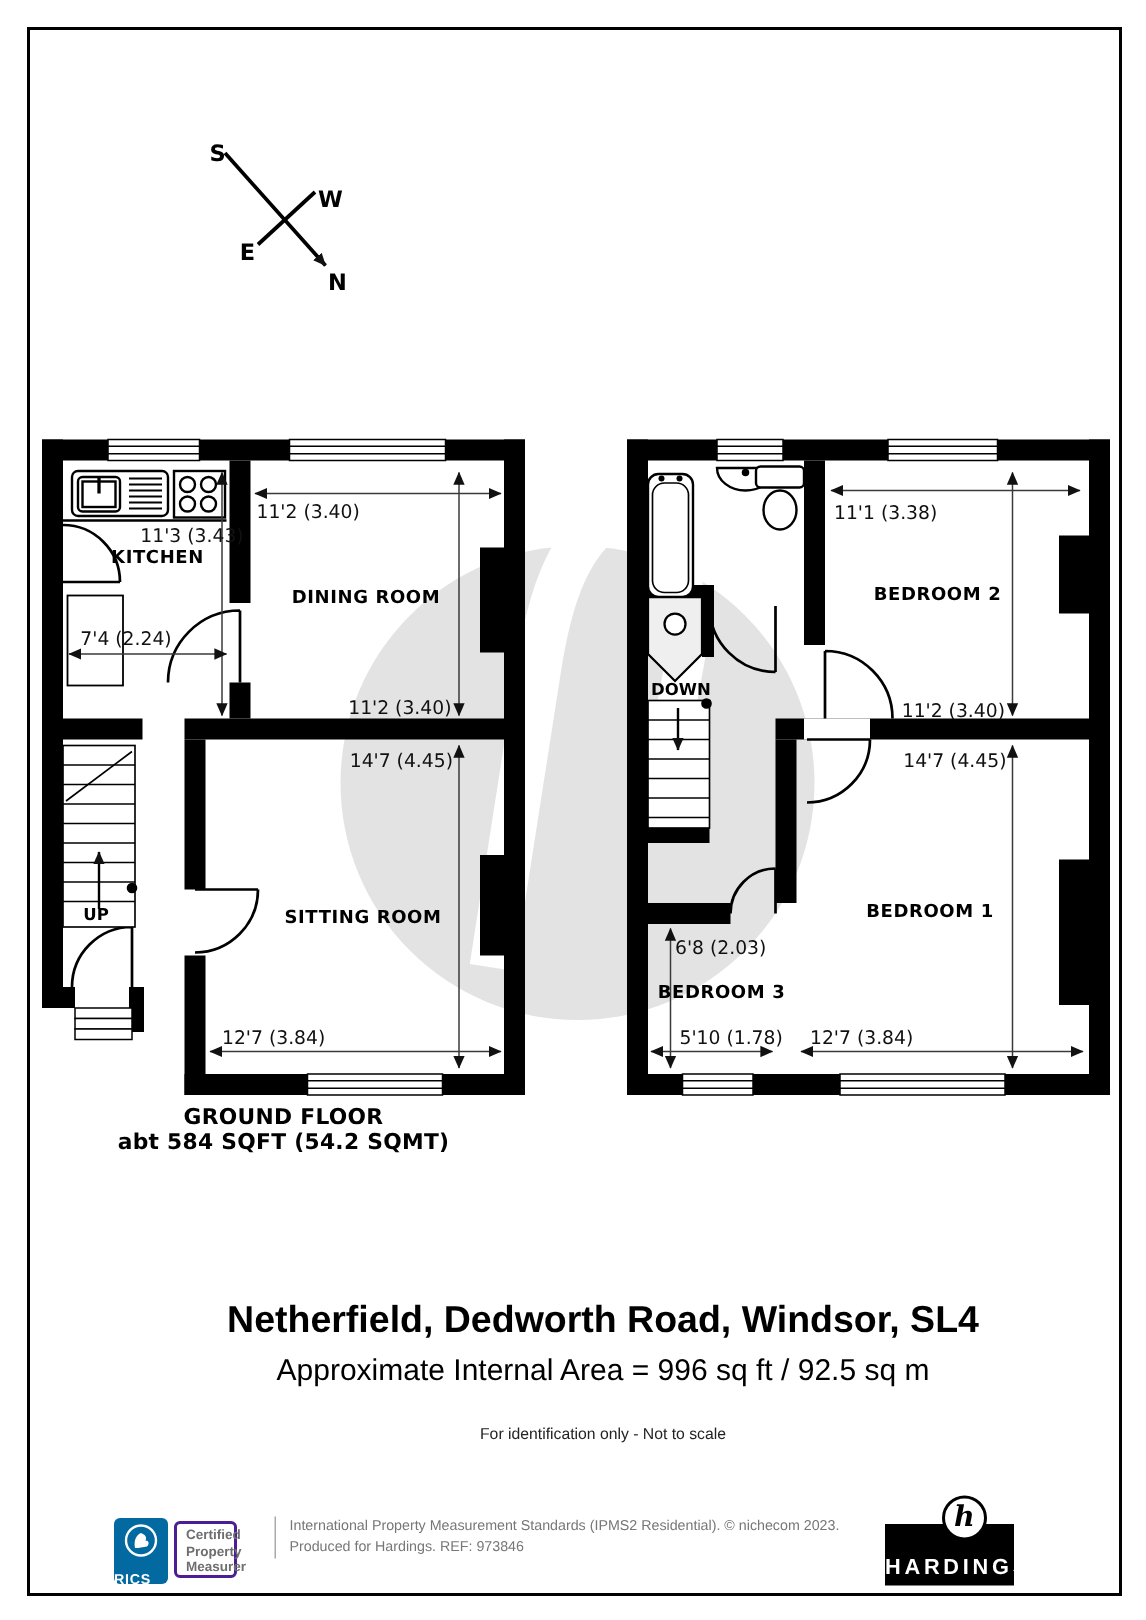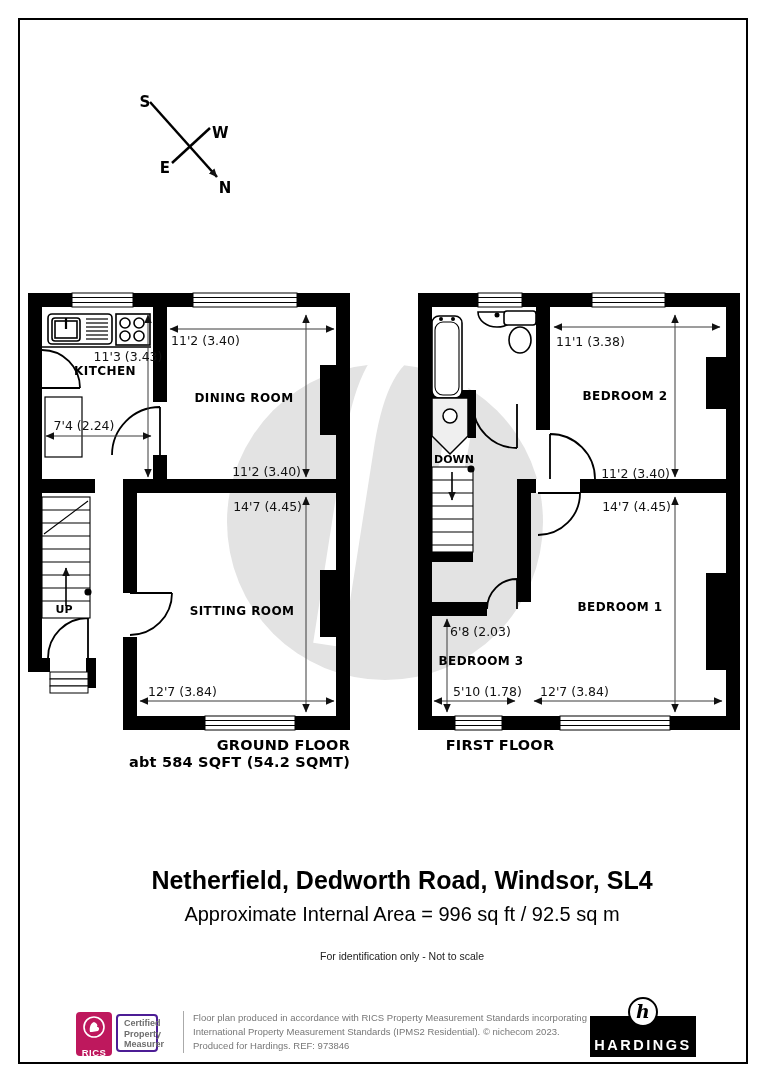--- a/index.html
+++ b/index.html
@@ -2,35 +2,35 @@
 <html><head>
 <meta charset="utf-8">
 <style>
   html,body{margin:0;padding:0;background:#fff;}
   .page{position:relative;width:764px;height:1080px;background:#fff;overflow:hidden;
         font-family:"Liberation Sans",sans-serif;color:#000;}
   .frame{position:absolute;left:18px;top:18px;width:726px;height:1042px;border:2px solid #000;}
   .plan-svg{position:absolute;left:0;top:0;}
   .caption{position:absolute;text-align:center;font-family:"DejaVu Sans","Liberation Sans",sans-serif;
            font-weight:bold;font-size:14.5px;line-height:17px;letter-spacing:.2px;}
-  .cap-ground{left:28px;top:737px;width:322px;text-align:right;}
+  .cap-ground{left:28px;top:737px;width:322px;}
   .cap-first{left:390px;top:737px;width:220px;}
   .titleblock{position:absolute;left:20px;top:866px;width:724px;text-align:center;padding-left:20px;}
   .title-address{font-size:25px;font-weight:bold;margin:0;}
   .title-area{font-size:20px;margin-top:8px;}
   .title-note{font-size:10.5px;margin-top:24px;color:#222;}
-  .rics-badge{position:absolute;left:76px;top:1012px;width:36px;height:44px;background:#be185d;
-              border-radius:4px;text-align:center;}
+  .rics-badge{position:absolute;left:76px;top:1012px;width:36px;height:44px;background:#0369a1;
+              border-radius:4px;text-align:left;}
   .rics-badge .rics-word{display:block;color:#fff;font-weight:bold;font-size:9.5px;letter-spacing:.5px;margin-top:1px;}
   .cert-box{position:absolute;left:116px;top:1014px;width:42px;height:38px;border:2px solid #4c1d95;
             border-radius:4px;padding:2px 0 0 6px;box-sizing:border-box;}
   .cert-box span{display:block;font-size:9px;font-weight:bold;color:#6e6e6e;line-height:10.5px;}
   .disclaimer{position:absolute;left:183px;top:1011px;width:396px;border-left:1px solid #aaa;
               padding-left:9px;font-size:9.5px;color:#777;line-height:14px;}
-  .hardings{position:absolute;left:590px;top:1016px;width:106px;height:41px;background:#000;text-align:center;}
+  .hardings{position:absolute;left:590px;top:1016px;width:86px;height:41px;background:#000;text-align:center;}
   .hardings .brand{color:#fff;font-weight:bold;font-size:14.5px;letter-spacing:2.5px;line-height:58px;}
   .hardings-circle{position:absolute;left:628px;top:997px;width:26px;height:26px;border-radius:50%;
                    background:#fff;border:2px solid #000;text-align:center;z-index:2;}
   .hardings-circle span{font-family:"DejaVu Serif","Liberation Serif",serif;font-style:italic;
                         font-weight:bold;font-size:19px;line-height:25px;}
   text{font-family:"DejaVu Sans","Liberation Sans",sans-serif;}
   .room-label{font-size:12px;font-weight:bold;letter-spacing:.4px;}
   .dim-label{font-size:12.5px;fill:#111;}
   .stair-label{font-size:11px;font-weight:bold;}
   .compass-label{font-size:15px;font-weight:bold;}
@@ -263,21 +263,20 @@
       <text class="room-label" x="481" y="665" text-anchor="middle">BEDROOM 3</text>
       <text class="stair-label" x="454" y="463" text-anchor="middle">DOWN</text>
     </g>
   </svg>
 
   <div class="caption cap-ground">
     <div>GROUND FLOOR</div>
     <div>abt 584 SQFT (54.2 SQMT)</div>
   </div>
   <div class="caption cap-first">
-    <div>FIRST FLOOR</div>
   </div>
 
   <div class="titleblock">
     <div class="title-address">Netherfield, Dedworth Road, Windsor, SL4</div>
     <div class="title-area">Approximate Internal Area = 996 sq ft / 92.5 sq m</div>
     <div class="title-note">For identification only - Not to scale</div>
   </div>
 
   <div class="rics-badge">
     <svg width="36" height="30" viewBox="0 0 36 30">
@@ -285,21 +284,20 @@
       <path d="M 14,20 C 13,15 15,11 18,10 C 21,11 22,13 21,15 C 23,15 24,17 22,19 L 16,20 Z" fill="#fff"></path>
     </svg>
     <span class="rics-word">RICS</span>
   </div>
   <div class="cert-box">
     <span>Certified</span>
     <span>Property</span>
     <span>Measurer</span>
   </div>
   <div class="disclaimer">
-    <div>Floor plan produced in accordance with RICS Property Measurement Standards incorporating</div>
     <div>International Property Measurement Standards (IPMS2 Residential).   © nichecom 2023.</div>
     <div>Produced for Hardings.   REF:  973846</div>
   </div>
   <div class="hardings-circle">
     <span>h</span>
   </div>
   <div class="hardings">
     <span class="brand">HARDINGS</span>
   </div>
 </div>

